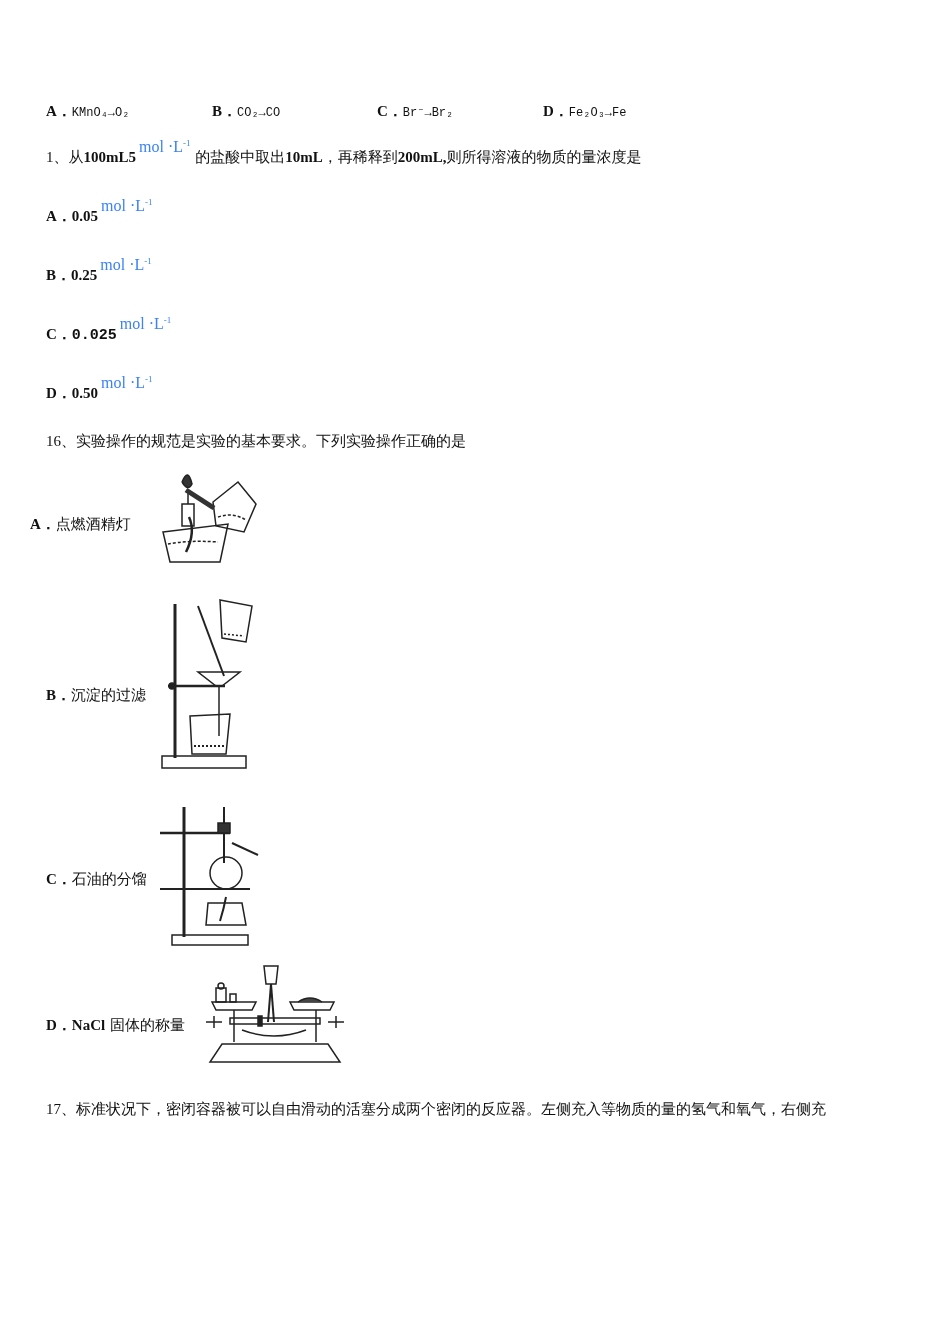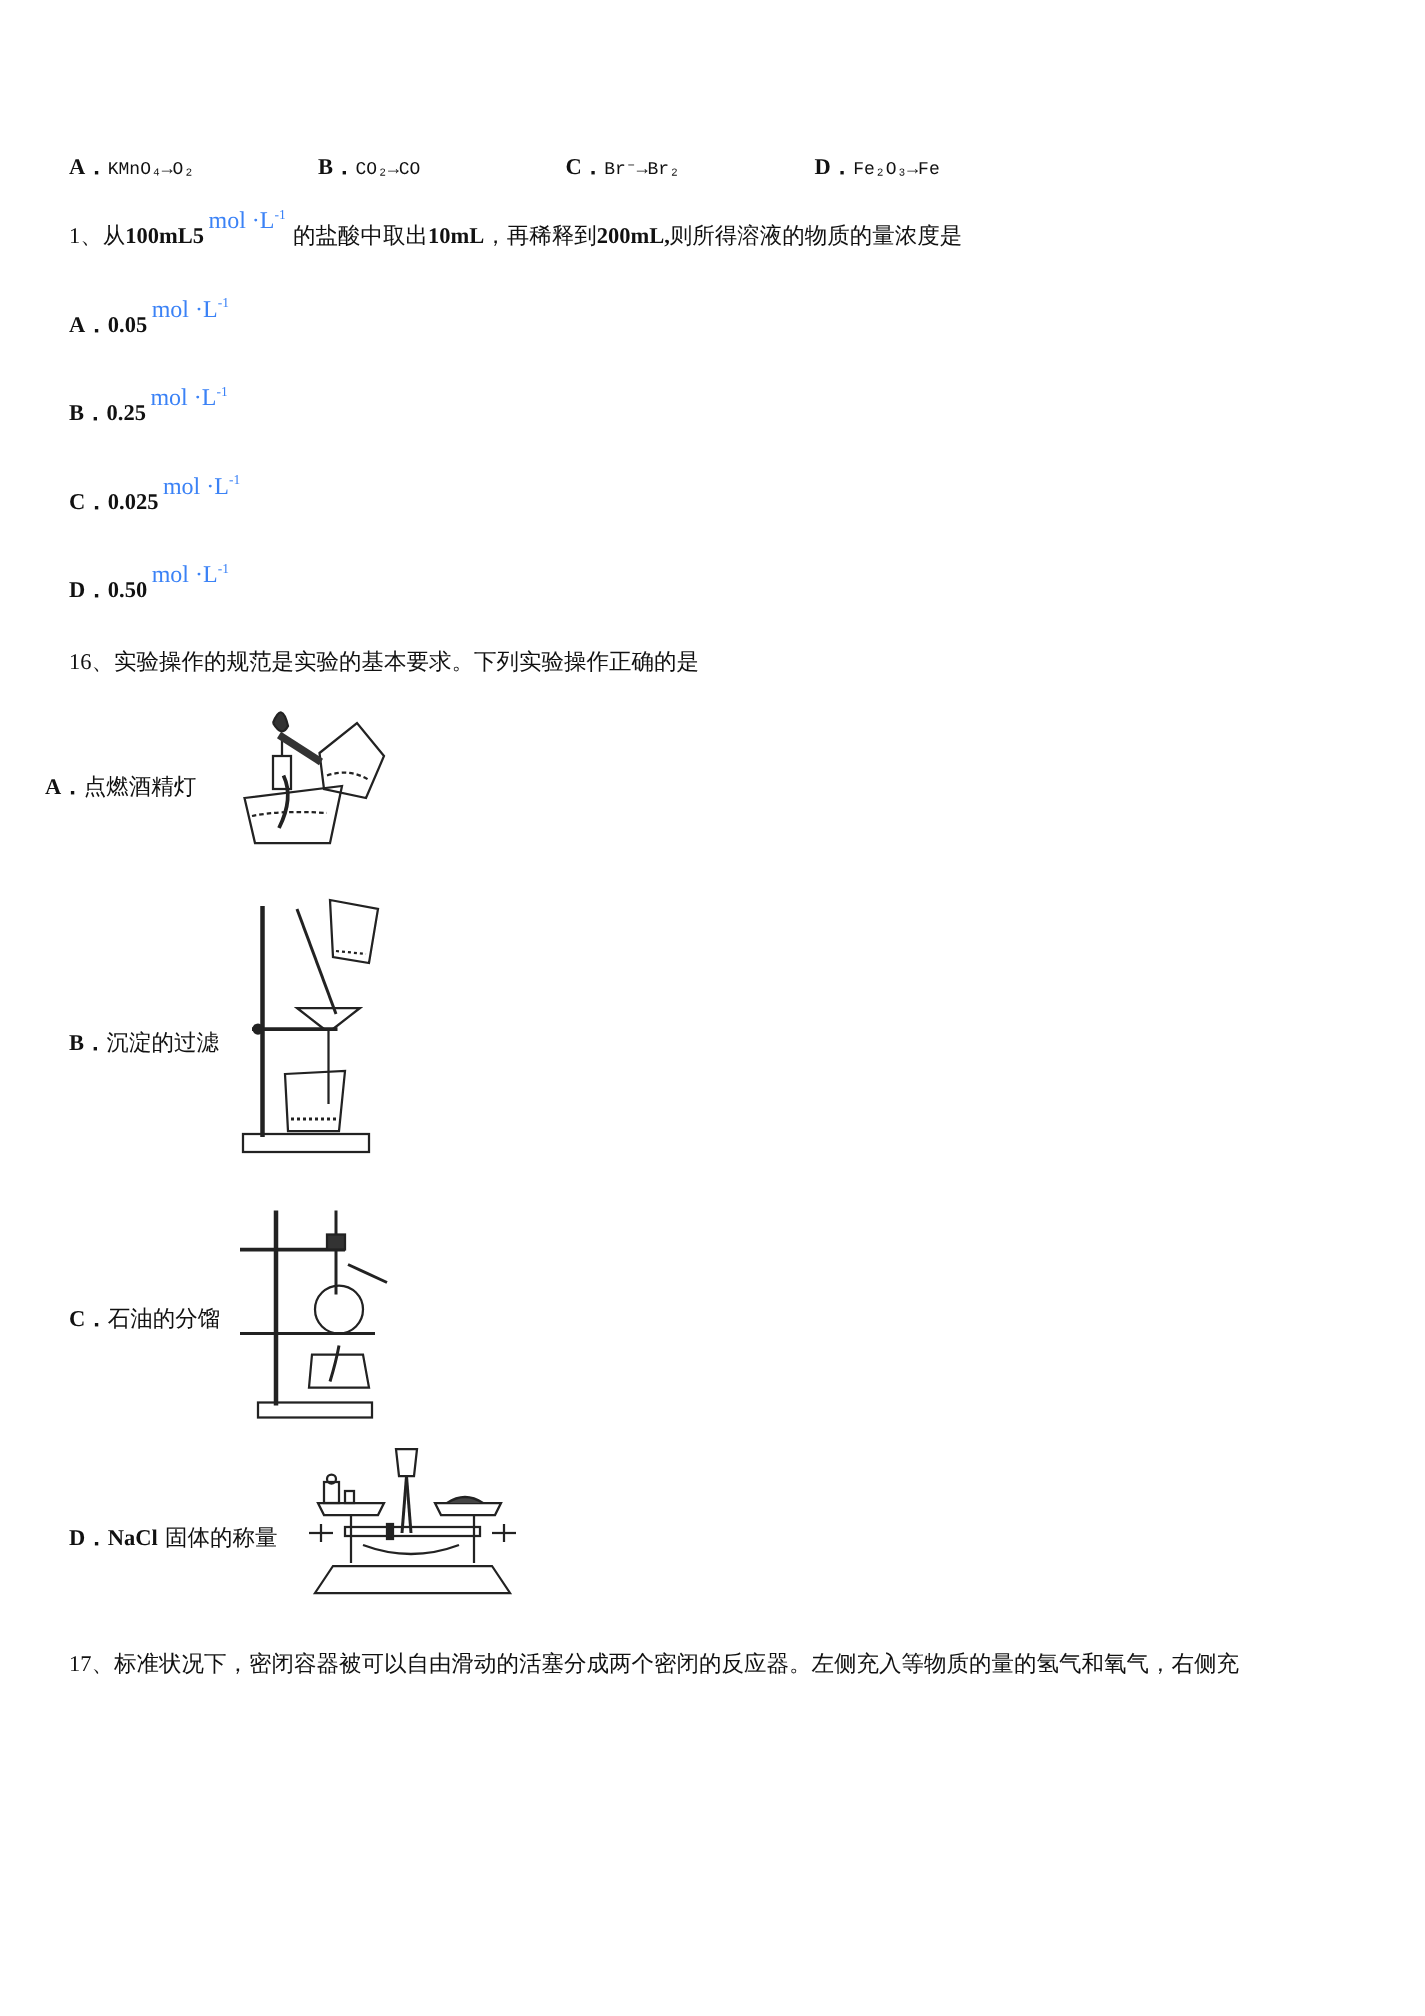--- a/index.html
+++ b/index.html
@@ -37,21 +37,21 @@
   <span class="sans">的盐酸中取出</span><span class="b" style="font-family:'Liberation Serif',serif;">10mL</span><span class="sans">，再稀释到</span><span class="b" style="font-family:Liberation Serif, serif;">200mL,</span><span class="sans">则所得溶液的物质的量浓度是</span>
 </div>
 
 <div class="abs line" style="left:46px;top:207px;">
   <span class="optlabel">A．</span><span class="b" style="font-family:'Liberation Serif',serif;">0.05</span><span class="unit"><span>mol ·L</span><sup>-1</sup></span>
 </div>
 <div class="abs line" style="left:46px;top:266px;">
   <span class="optlabel">B．</span><span class="b" style="font-family:'Liberation Serif',serif;">0.25</span><span class="unit"><span>mol ·L</span><sup>-1</sup></span>
 </div>
 <div class="abs line" style="left:46px;top:325px;">
-  <span class="optlabel">C．</span><span class="b" style="font-family:Liberation Serif, serif;">0.025</span><span class="unit"><span>mol ·L</span><sup>-1</sup></span>
+  <span class="optlabel">C．</span><span class="b" style="font-family:Liberation Mono, monospace;">0.025</span><span class="unit"><span>mol ·L</span><sup>-1</sup></span>
 </div>
 <div class="abs line" style="left:46px;top:384px;">
   <span class="optlabel">D．</span><span class="b" style="font-family:'Liberation Serif',serif;">0.50</span><span class="unit"><span>mol ·L</span><sup>-1</sup></span>
 </div>
 
 <div class="abs line" style="left:46px;top:432px;">
   <span style="font-family:'Liberation Serif',serif;">16、</span><span class="sans">实验操作的规范是实验的基本要求。下列实验操作正确的是</span>
 </div>
 
 <div class="abs line" style="left:30px;top:515px;">

